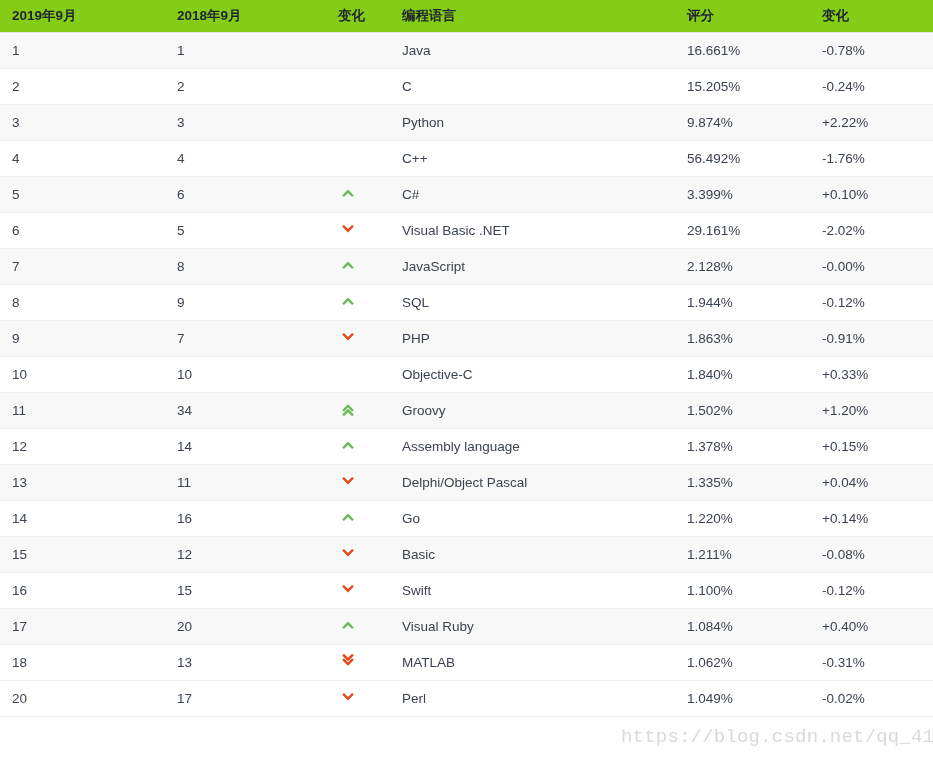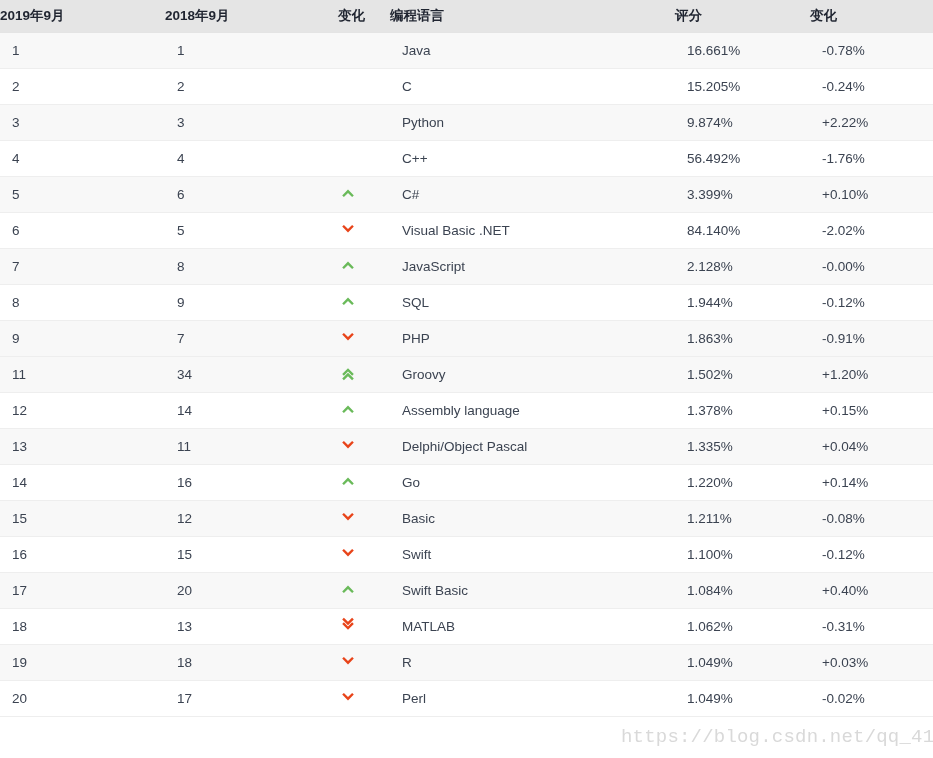--- a/index.html
+++ b/index.html
@@ -26,27 +26,27 @@
   col.c-rank-new  { width: 165px; }
   col.c-rank-old  { width: 140px; }
   col.c-change    { width: 85px;  }
   col.c-lang      { width: 285px; }
   col.c-rating    { width: 135px; }
   col.c-delta     { width: 123px; }
 
   
   thead th {
     height: 32px;
-    padding: 0 0 0 0;
+    padding: 0 0 0 12px;
     text-align: left;
     vertical-align: middle;
     font-size: 13.5px;
     font-weight: bold;
     color: #1f2430;
-    background: #e5e5e5;
+    background: #84cc16;
     border-bottom: 1px solid #e4e4e4;
     white-space: nowrap;
   }
   thead th.th-change { padding-left: 8px; text-align: center; }
 
   
   tbody td {
     height: 35px;
     padding: 0 0 0 12px;
     vertical-align: middle;
@@ -151,21 +151,21 @@
         <td>3.399%</td>
         <td>+0.10%</td>
       </tr>
       <tr class="even">
         <td>6</td>
         <td>5</td>
         <td class="cell-change"><span class="chev"><svg width="16" height="16" viewBox="0 0 16 16">
               <path d="M2.2,5.6 L8,11.4 L13.8,5.6 L12.1,3.9 L8,8 L3.9,3.9 Z" fill="#e8441a"></path>
             </svg></span></td>
         <td>Visual Basic .NET</td>
-        <td>84.140%</td>
+        <td>29.161%</td>
         <td>-2.02%</td>
       </tr>
       <tr class="odd">
         <td>7</td>
         <td>8</td>
         <td class="cell-change"><span class="chev"><svg width="16" height="16" viewBox="0 0 16 16">
               <path d="M2.2,10.4 L8,4.6 L13.8,10.4 L12.1,12.1 L8,8 L3.9,12.1 Z" fill="#6aba5a"></path>
             </svg></span></td>
         <td>JavaScript</td>
         <td>2.128%</td>
@@ -184,20 +184,28 @@
       <tr class="odd">
         <td>9</td>
         <td>7</td>
         <td class="cell-change"><span class="chev"><svg width="16" height="16" viewBox="0 0 16 16">
               <path d="M2.2,5.6 L8,11.4 L13.8,5.6 L12.1,3.9 L8,8 L3.9,3.9 Z" fill="#e8441a"></path>
             </svg></span></td>
         <td>PHP</td>
         <td>1.863%</td>
         <td>-0.91%</td>
       </tr>
+      <tr class="even">
+        <td>10</td>
+        <td>10</td>
+        <td class="cell-change"></td>
+        <td>Objective-C</td>
+        <td>1.840%</td>
+        <td>+0.33%</td>
+      </tr>
       <tr class="odd">
         <td>11</td>
         <td>34</td>
         <td class="cell-change"><span class="chev"><svg width="16" height="16" viewBox="0 0 16 16">
               <path d="M2.2,13.600000000000001 L8,7.8 L13.8,13.600000000000001 L12.1,15.3 L8,11.2 L3.9,15.3 Z" fill="#6aba5a"></path>
               <path d="M2.2,9 L8,3.1999999999999997 L13.8,9 L12.1,10.7 L8,6.6 L3.9,10.7 Z" fill="#6aba5a"></path>
             </svg></span></td>
         <td>Groovy</td>
         <td>1.502%</td>
         <td>+1.20%</td>
@@ -251,45 +259,35 @@
         <td>Swift</td>
         <td>1.100%</td>
         <td>-0.12%</td>
       </tr>
       <tr class="odd">
         <td>17</td>
         <td>20</td>
         <td class="cell-change"><span class="chev"><svg width="16" height="16" viewBox="0 0 16 16">
               <path d="M2.2,10.4 L8,4.6 L13.8,10.4 L12.1,12.1 L8,8 L3.9,12.1 Z" fill="#6aba5a"></path>
             </svg></span></td>
-        <td>Swift Basic</td>
+        <td>Visual Ruby</td>
         <td>1.084%</td>
         <td>+0.40%</td>
       </tr>
       <tr class="even">
         <td>18</td>
         <td>13</td>
         <td class="cell-change"><span class="chev"><svg width="16" height="16" viewBox="0 0 16 16">
               <path d="M2.2,2.3999999999999995 L8,8.2 L13.8,2.3999999999999995 L12.1,0.6999999999999997 L8,4.8 L3.9,0.6999999999999997 Z" fill="#e8441a"></path>
               <path d="M2.2,7 L8,12.8 L13.8,7 L12.1,5.3 L8,9.4 L3.9,5.3 Z" fill="#e8441a"></path>
             </svg></span></td>
         <td>MATLAB</td>
         <td>1.062%</td>
         <td>-0.31%</td>
       </tr>
-      <tr class="odd">
-        <td>19</td>
-        <td>18</td>
-        <td class="cell-change"><span class="chev"><svg width="16" height="16" viewBox="0 0 16 16">
-              <path d="M2.2,5.6 L8,11.4 L13.8,5.6 L12.1,3.9 L8,8 L3.9,3.9 Z" fill="#e8441a"></path>
-            </svg></span></td>
-        <td>R</td>
-        <td>1.049%</td>
-        <td>+0.03%</td>
-      </tr>
       <tr class="even">
         <td>20</td>
         <td>17</td>
         <td class="cell-change"><span class="chev"><svg width="16" height="16" viewBox="0 0 16 16">
               <path d="M2.2,5.6 L8,11.4 L13.8,5.6 L12.1,3.9 L8,8 L3.9,3.9 Z" fill="#e8441a"></path>
             </svg></span></td>
         <td>Perl</td>
         <td>1.049%</td>
         <td>-0.02%</td>
       </tr>

